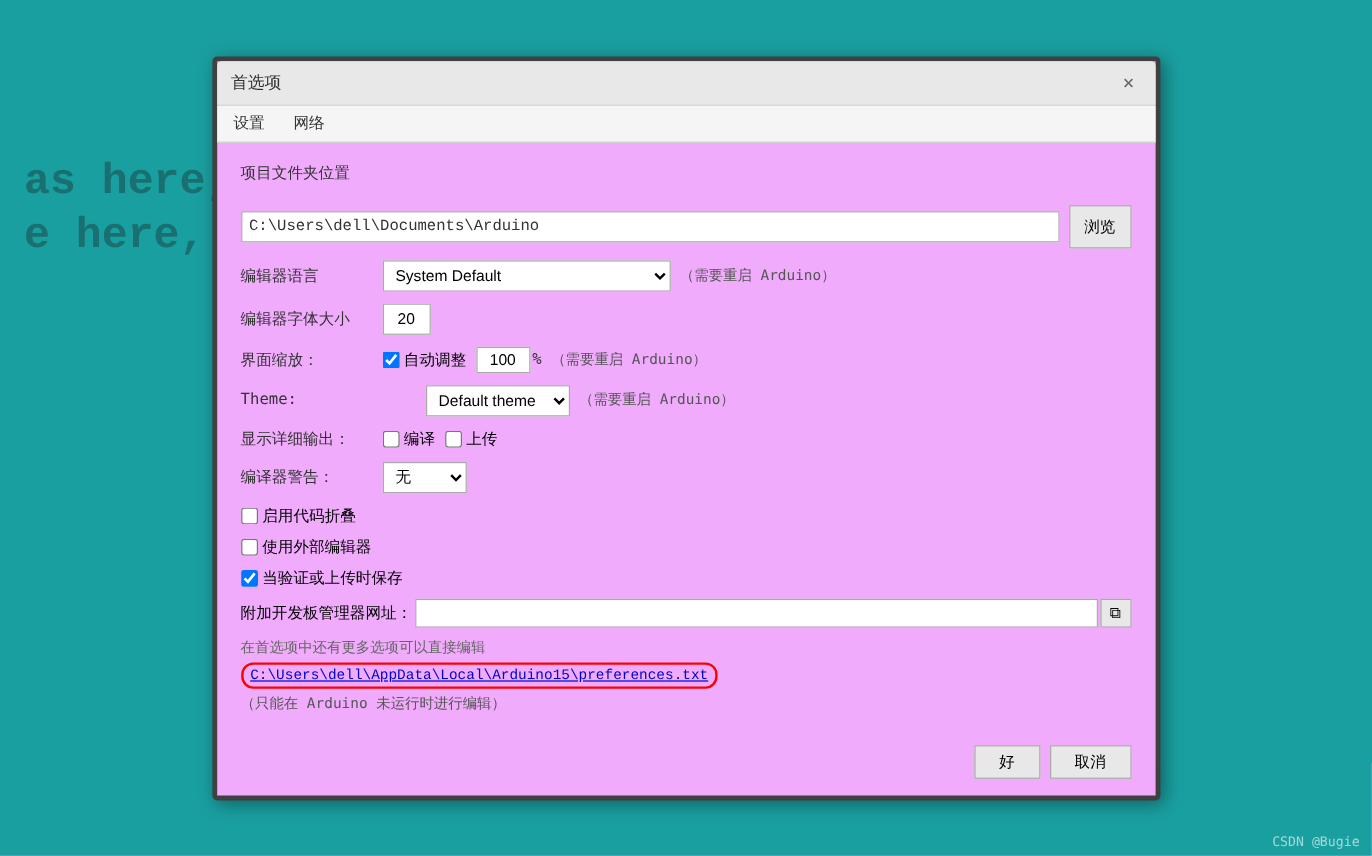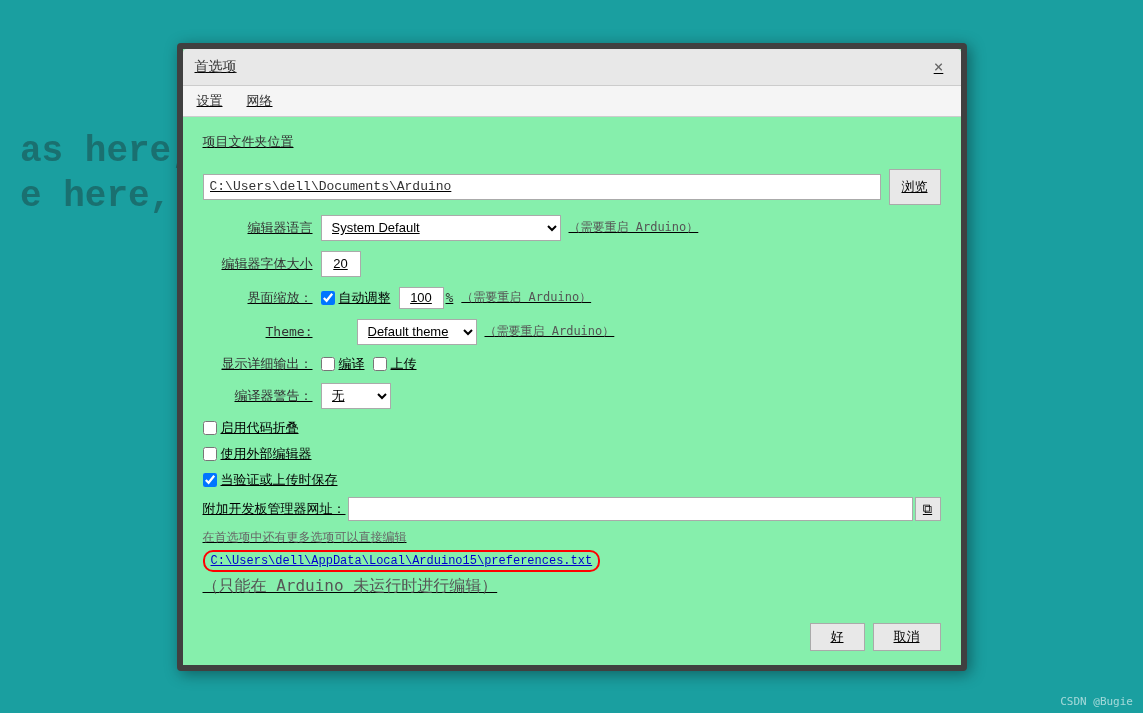--- a/index.html
+++ b/index.html
@@ -20,27 +20,26 @@
     }
     
     .dialog-overlay {
       position: absolute;
       top: 0; left: 0; right: 0; bottom: 0;
       display: flex;
       align-items: center;
       justify-content: center;
     }
     .dialog {
-      background: #86efac;
-      border: 6px solid #404040;
+      background: #f0abfc;
+      border: 4px solid #404040;
       border-radius: 4px;
       width: 790px;
       box-shadow: 3px 3px 15px rgba(0,0,0,0.4);
       font-size: 13px;
-      text-decoration: underline;
     }
     
     .title-bar {
       background: #e8e8e8;
       border-bottom: 1px solid #ccc;
       padding: 8px 12px;
       display: flex;
       align-items: center;
       justify-content: space-between;
       border-radius: 4px 4px 0 0;
@@ -81,21 +80,21 @@
     .form-row {
       display: flex;
       align-items: center;
       margin-bottom: 10px;
       gap: 8px;
     }
     .form-label {
       color: #333;
       white-space: nowrap;
       min-width: 110px;
-      text-align: right;
+      text-align: left;
     }
     
     .section-title {
       font-size: 13px;
       color: #333;
       margin-bottom: 8px;
     }
     
     .text-input {
       border: 1px solid #aaa;
@@ -225,21 +224,21 @@
       font-family: 'Courier New', monospace;
       text-decoration: underline;
       cursor: pointer;
       display: inline-block;
       border: 2px solid red;
       border-radius: 10px;
       padding: 2px 6px;
     }
     .note-text {
       color: #555;
-      font-size: 16px;
+      font-size: 12px;
       margin-top: 0;
     }
     
     .btn-row {
       display: flex;
       justify-content: flex-end;
       gap: 8px;
       padding: 10px 20px 14px;
     }
     .action-btn {

